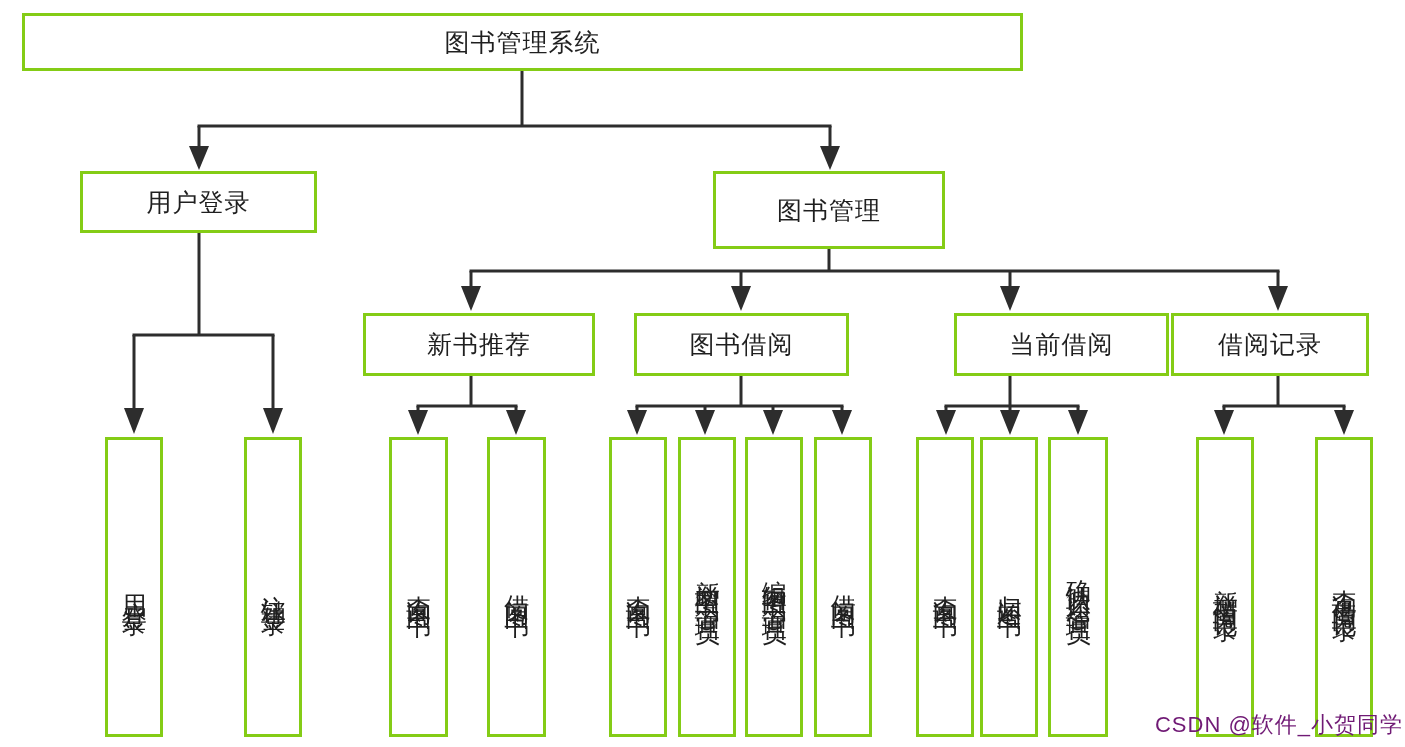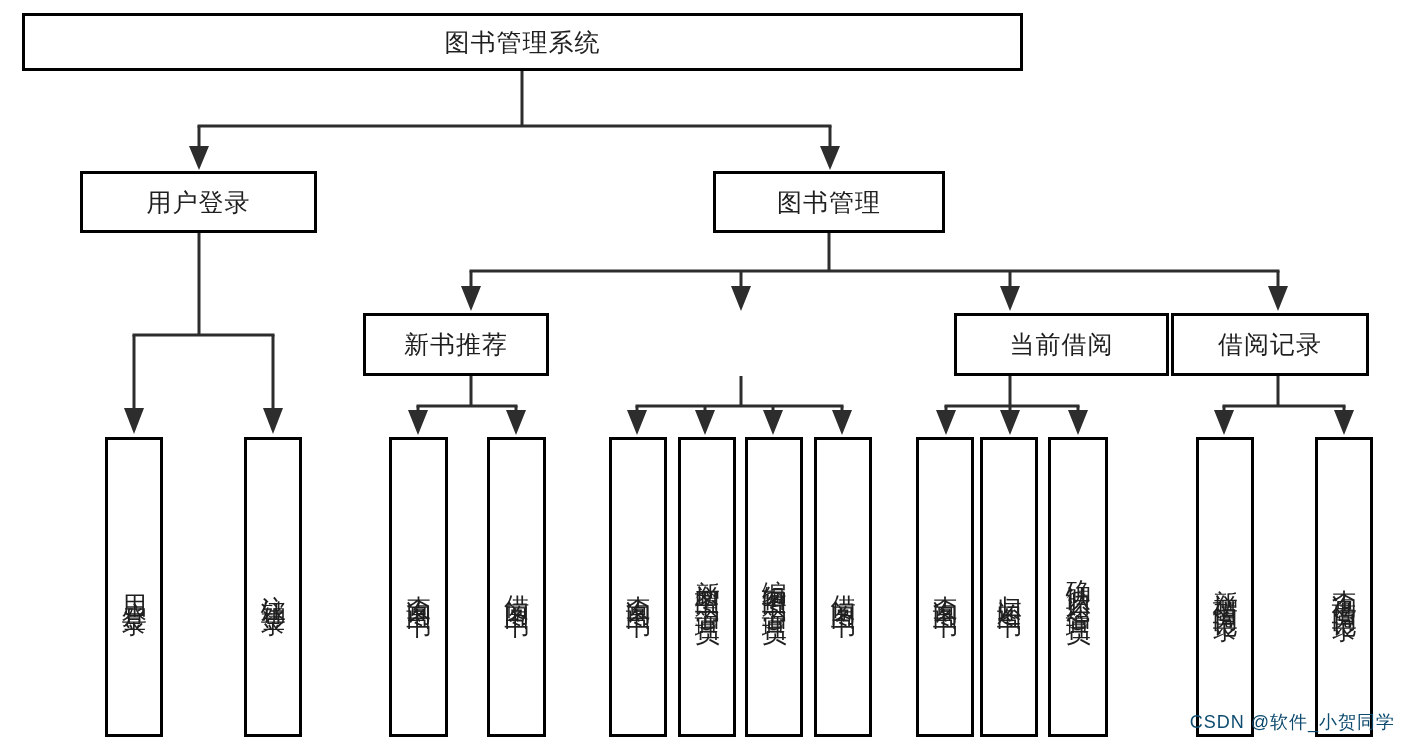--- a/index.html
+++ b/index.html
@@ -12,45 +12,45 @@
     overflow: hidden;
   }
   .connectors {
     position: absolute;
     left: 0; top: 0;
     pointer-events: none;
   }
   .box {
     position: absolute;
     box-sizing: border-box;
-    border: 3px solid #000000;
+    border: 3px solid #84cc16;
     background: #ffffff;
     display: flex;
     align-items: center;
     justify-content: center;
     color: #1f1f1f;
     font-size: 25px;
   }
   .hbox .lbl {
     white-space: nowrap;
     letter-spacing: 1px;
   }
   .vbox .lbl {
     writing-mode: vertical-rl;
     text-orientation: mixed;
     letter-spacing: 6px;
     line-height: 1.1;
     white-space: nowrap;
   }
   .watermark {
     position: absolute;
-    right: 10px;
+    right: 2px;
     top: 710px;
-    font-size: 18px;
-    color: #0c4a6e;
+    font-size: 22px;
+    color: #701a75;
     letter-spacing: 1px;
     z-index: 5;
     white-space: nowrap;
   }
 </style>
 </head>
 <body>
 
 <div class="canvas">
 
@@ -120,26 +120,29 @@
     </g>
   </svg>
 
   <div class="box hbox" style="left:22px;top:13px;width:1001px;height:58px">
     <span class="lbl">图书管理系统</span>
   </div>
 
   <div class="box hbox" style="left:80px;top:171px;width:237px;height:62px">
     <span class="lbl">用户登录</span>
   </div>
-  <div class="box hbox" style="left:713px;top:171px;width:232px;height:62px">
+  <div class="box hbox" style="left:713px;top:171px;width:232px;height:78px">
     <span class="lbl">图书管理</span>
   </div>
 
-  <div class="box hbox" style="left:363px;top:313px;width:186px;height:63px">
+  <div class="box hbox" style="left:363px;top:313px;width:232px;height:63px">
     <span class="lbl">新书推荐</span>
+  </div>
+  <div class="box hbox" style="left:634px;top:313px;width:215px;height:63px">
+    <span class="lbl">图书借阅</span>
   </div>
   <div class="box hbox" style="left:954px;top:313px;width:215px;height:63px">
     <span class="lbl">当前借阅</span>
   </div>
   <div class="box hbox" style="left:1171px;top:313px;width:198px;height:63px">
     <span class="lbl">借阅记录</span>
   </div>
 
   <div class="box vbox" style="left:105px;top:437px;width:58px;height:300px">
     <span class="lbl">用户登录</span>

